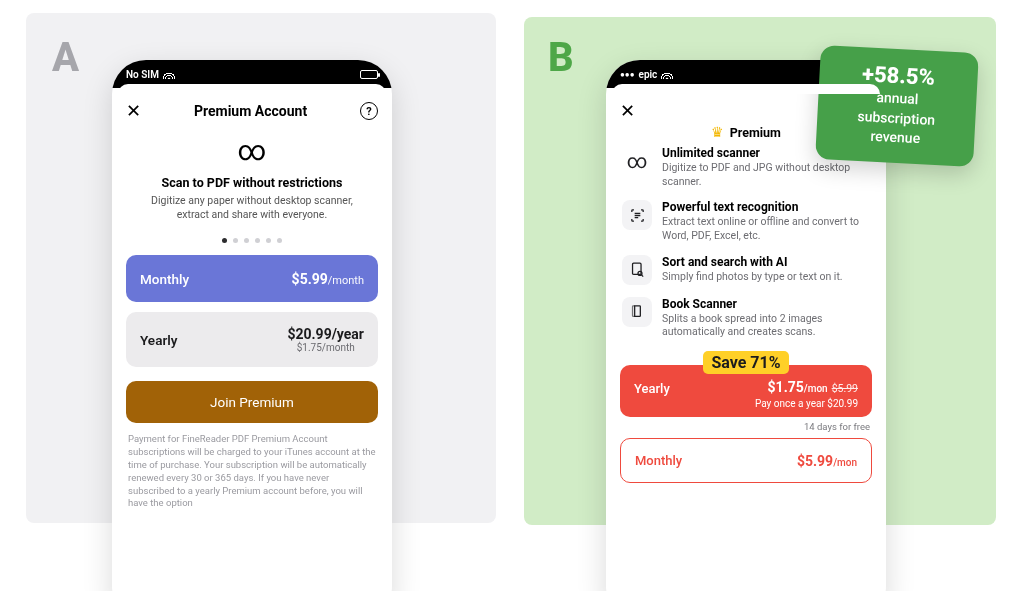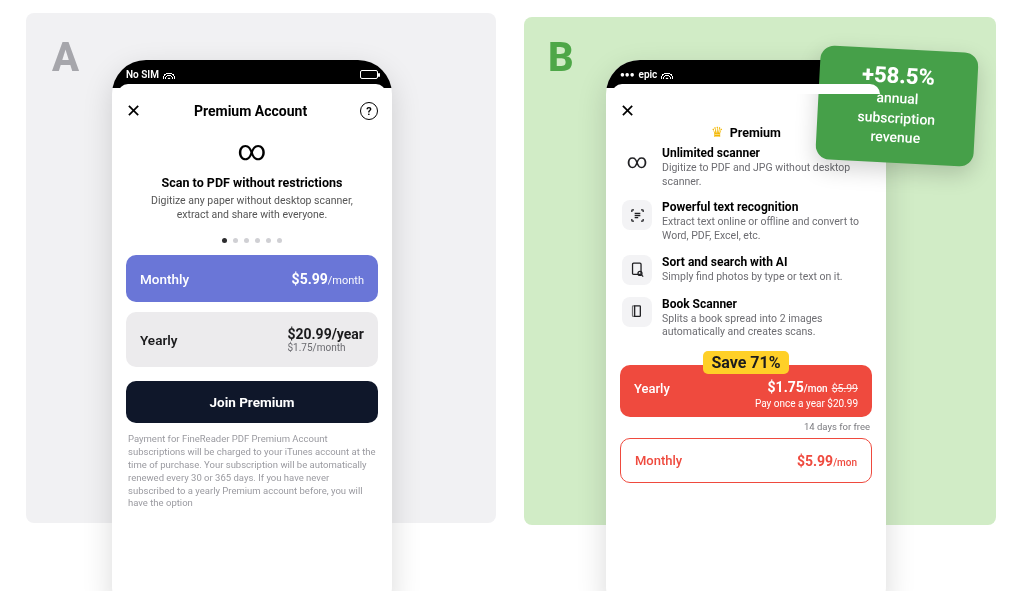--- a/index.html
+++ b/index.html
@@ -80,27 +80,27 @@
   .plan-card {
     margin:12px 14px 0 14px; border-radius:10px; padding:14px 14px;
     display:flex; justify-content:space-between; align-items:center;
   }
   .plan-monthly { background:#6a76d7; color:#fff; }
   .plan-monthly .price { font-weight:700; font-size:14px; }
   .plan-monthly .per { font-size:11px; opacity:0.95; }
   .plan-monthly .plan-name { font-size:13.5px; font-weight:500;}
   .plan-yearly { background:#ecebed; color:#1b1b1d; margin-top:10px; }
   .plan-yearly .plan-name { font-size:13.5px; font-weight:600; }
-  .plan-yearly .right { text-align:left; }
+  .plan-yearly .right { text-align:center; }
   .plan-yearly .price { font-weight:700; font-size:14px; }
   .plan-yearly .sub { font-size:10px; color:#6b6b70; }
 
   .cta {
-    margin:14px 14px 0 14px; background:#0f172a; color:#fff; text-align:center;
-    padding:13px 0; border-radius:10px; font-weight:700; font-size:13.5px; cursor:pointer;
+    margin:14px 14px 0 14px; background:#a16207; color:#fff; text-align:center;
+    padding:13px 0; border-radius:10px; font-weight:400; font-size:13.5px; cursor:pointer;
   }
   .fineprint { margin:10px 16px 0 16px; font-size:9.5px; color:#9a9aa0; line-height:1.35; }
 
   
   .pb-header { display:flex; align-items:center; padding:8px 14px 2px 14px; }
   .premium-row { display:flex; align-items:center; gap:6px; justify-content:center; margin-top:2px;}
   .crown { color:#f3b700; font-size:14px; }
   .premium-text { font-weight:700; font-size:12.5px; }
 
   .feat { display:flex; gap:10px; padding:6px 16px; }

